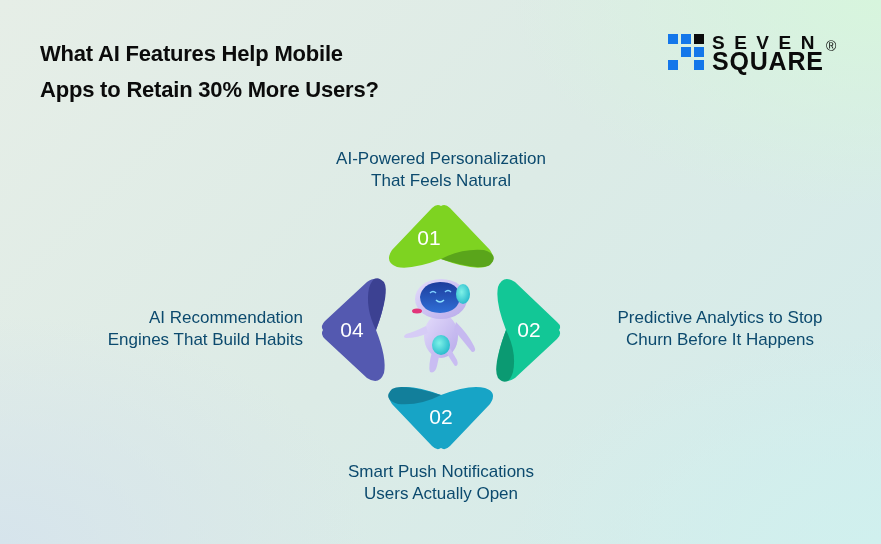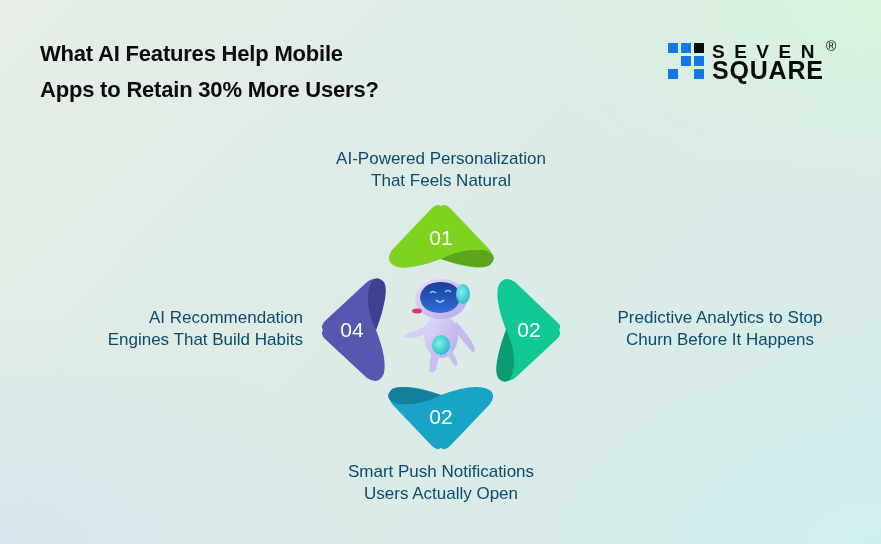--- a/index.html
+++ b/index.html
@@ -20,21 +20,21 @@
       font-size: 22px;
       font-weight: bold;
       line-height: 36px;
       letter-spacing: -0.2px;
       color: #0b0b0b;
       width: 560px;
     }
     .title span { display: block; }
     .logo {
       position: absolute;
-      left: 668px; top: 42px;
+      left: 668px; top: 33px;
       display: flex;
       align-items: center;
     }
     .logo-grid {
       display: grid;
       grid-template-columns: repeat(3, 10px);
       grid-template-rows: repeat(3, 10px);
       gap: 3px;
       margin-right: 8px;
     }
@@ -66,21 +66,21 @@
     .label-left { left: 40px; top: 307px; width: 263px; text-align: right; }
     .label-right { left: 580px; top: 307px; width: 280px; text-align: center; }
     .diagram { position: absolute; left: 0; top: 0; width: 881px; height: 544px; }
     .num {
       position: absolute;
       font-size: 21px;
       color: #ffffff;
       width: 50px; text-align: center;
       line-height: 24px;
     }
-    .num-01 { left: 416px; top: 226px; }
+    .num-01 { left: 404px; top: 226px; }
     .num-02 { left: 504px; top: 318px; }
     .num-03 { left: 416px; top: 405px; }
     .num-04 { left: 327px; top: 318px; }
   </style>
 </head>
 <body>
 
 <div class="title">
   <span>What AI Features Help Mobile</span>
   <span>Apps to Retain 30% More Users?</span>

